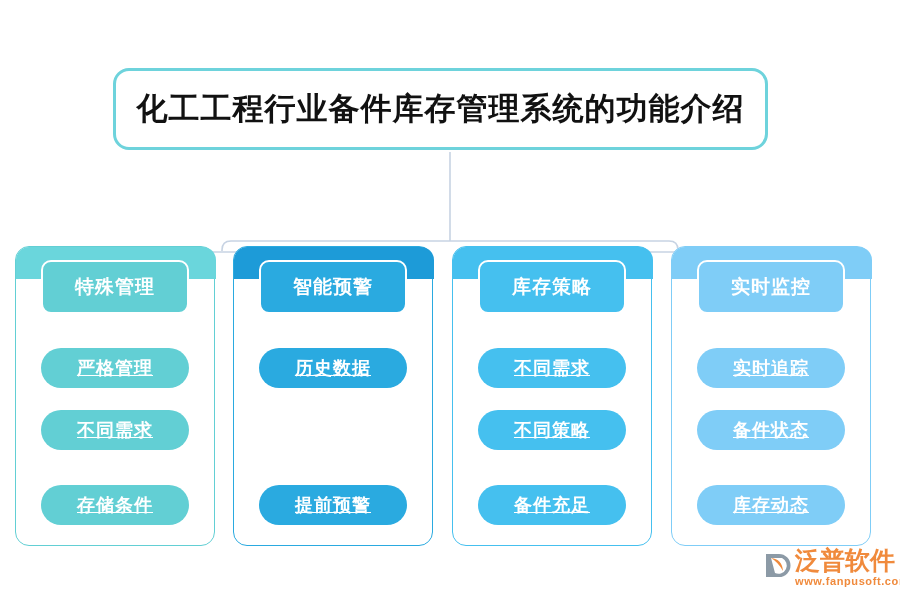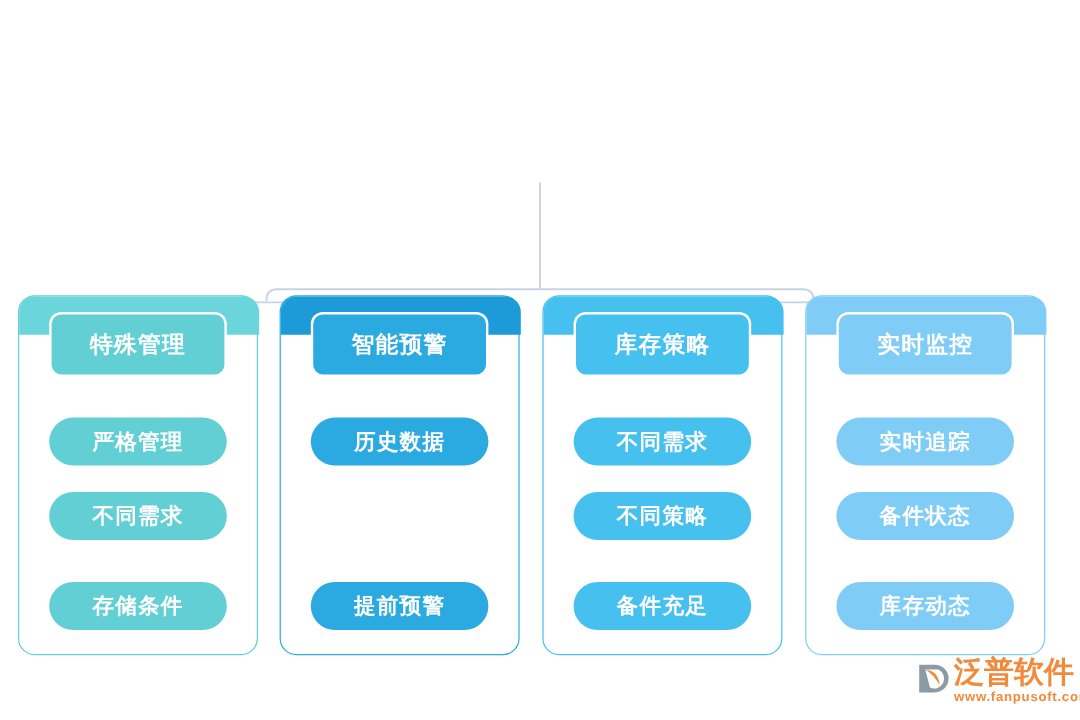--- a/index.html
+++ b/index.html
@@ -160,20 +160,21 @@
   .pill-0 { top: 102px; }
   .pill-1 { top: 164px; }
   .pill-2 { top: 239px; }
 
   .pill-text {
     font-size: 18px;
     font-weight: bold;
     color: #ffffff;
     letter-spacing: 1px;
     white-space: nowrap;
+    text-decoration: underline;
   }
 
   
   .brand {
     position: absolute;
     left: 762px;
     top: 548px;
     z-index: 5;
     display: flex;
     align-items: flex-start;
@@ -219,20 +220,23 @@
       <path d="M450,152 L450,241"></path>
 
       <path d="M222,251 L222,250 Q222,241 231,241 L669,241 Q678,241 678,250 L678,251"></path>
 
       <path d="M115,300 L115,262 Q115,252 124,252 L320,252 Q330,252 330,262 L330,300"></path>
 
       <path d="M552,300 L552,262 Q552,252 561,252 L762,252 Q771,252 771,262 L771,300"></path>
     </g>
   </svg>
 
+  <div class="title-box" style="border-color: rgb(110, 211, 220);">
+    <div class="title-text">化工工程行业备件库存管理系统的功能介绍</div>
+  </div>
 
   <div class="column col-0" style="--accent: #62cfd4; --band: #6ad6dc;">
     <div class="card-body">
       <div class="card-band"></div>
     </div>
     <div class="col-head">
       <span class="col-head-text">特殊管理</span>
     </div>
     <div class="pill pill-0">
       <span class="pill-text">严格管理</span>

